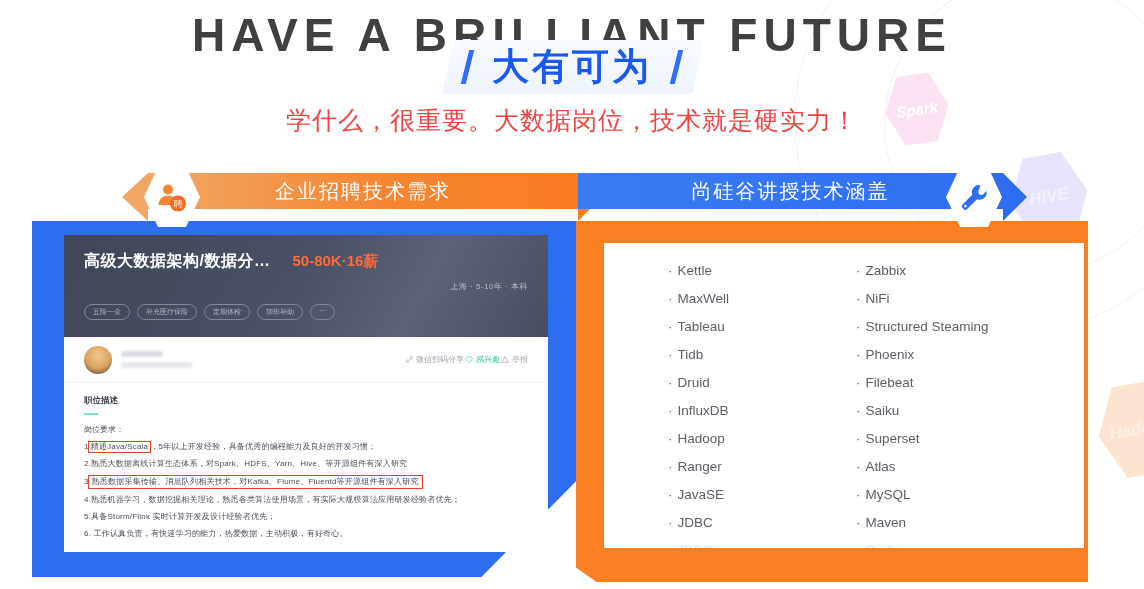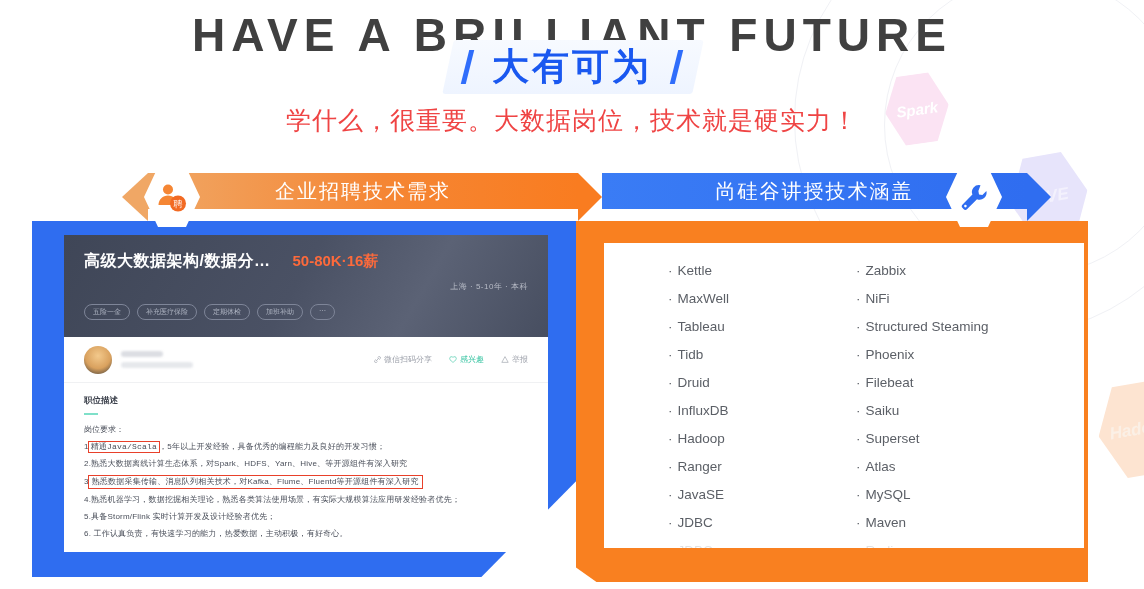--- a/index.html
+++ b/index.html
@@ -85,21 +85,21 @@
   .banner{
     position:absolute; top:173px; height:36px;
     display:flex; align-items:center; justify-content:center;
     color:#ffffff; font-size:20px; letter-spacing:2px;
   }
   .banner-left{
     left:148px; width:430px;
     background:linear-gradient(90deg,#f0a765 0%,#f58634 55%,#f97c20 100%);
   }
   .banner-right{
-    left:602px; width:425px;
+    left:578px; width:425px;
     background:linear-gradient(90deg,#3a7cf5 0%,#2f6df0 100%);
   }
   .banner-hex{
     position:absolute;
     width:56px; height:60px;
     background:#ffffff;
     clip-path:polygon(25% 0%,75% 0%,100% 50%,75% 100%,25% 100%,0% 50%);
     display:flex; align-items:center; justify-content:center;
     z-index:3;
     box-shadow:0 0 0 0 transparent;
@@ -173,29 +173,29 @@
   }
   .avatar{
     width:28px;height:28px;border-radius:50%;
     background:radial-gradient(circle at 50% 35%,#f3c98c 0%,#d9a15e 55%,#3b3a38 100%);
     flex:0 0 auto;
   }
   .avatar-lines{ margin-left:9px; }
   .blur-line{ height:6px; border-radius:3px; background:#dcdee3; filter:blur(1.2px); }
   .bl-1{ width:42px; }
   .bl-2{ width:72px; margin-top:5px; background:#e6e8ec; }
-  .job-actions{ margin-left:auto; display:flex; gap:17px; align-items:flex-end; }
+  .job-actions{ margin-left:auto; display:flex; gap:1px; align-items:flex-end; }
   .act{ font-size:8px; color:#9a9ea8; display:flex; align-items:center; gap:3px; filter:blur(.35px); }
   .act.green{ color:#3ec6a5; }
   .job-body{ padding:12px 20px 0 20px; }
   .jd-title{ font-size:8.5px; color:#3a3f4a; font-weight:bold; }
   .jd-rule{ width:14px;height:2px;background:#7fe0c9;margin:6px 0 9px 0; }
   .jd-sub{ font-size:8px; color:#4a4f5a; margin-bottom:7px; }
   .jd-line{ font-size:8px; color:#4a4f5a; line-height:1.25; margin-bottom:7px; letter-spacing:.2px; }
-  .hl{ outline:1px solid #e8402a; padding:0 2px; display:inline-block;font-family:Liberation Mono, monospace; }
+  .hl{ outline:1px solid #e8402a; padding:0 2px; display:inline-block; }
   .hl-block{ outline:1px solid #e8402a; padding:1px 3px; display:inline-block; }
 
   
   .tech-card{
     position:absolute; left:604px; top:243px;
     width:480px; height:305px;
     background:#ffffff;
     overflow:hidden;
     padding:14px 12px 0 0;
   }

